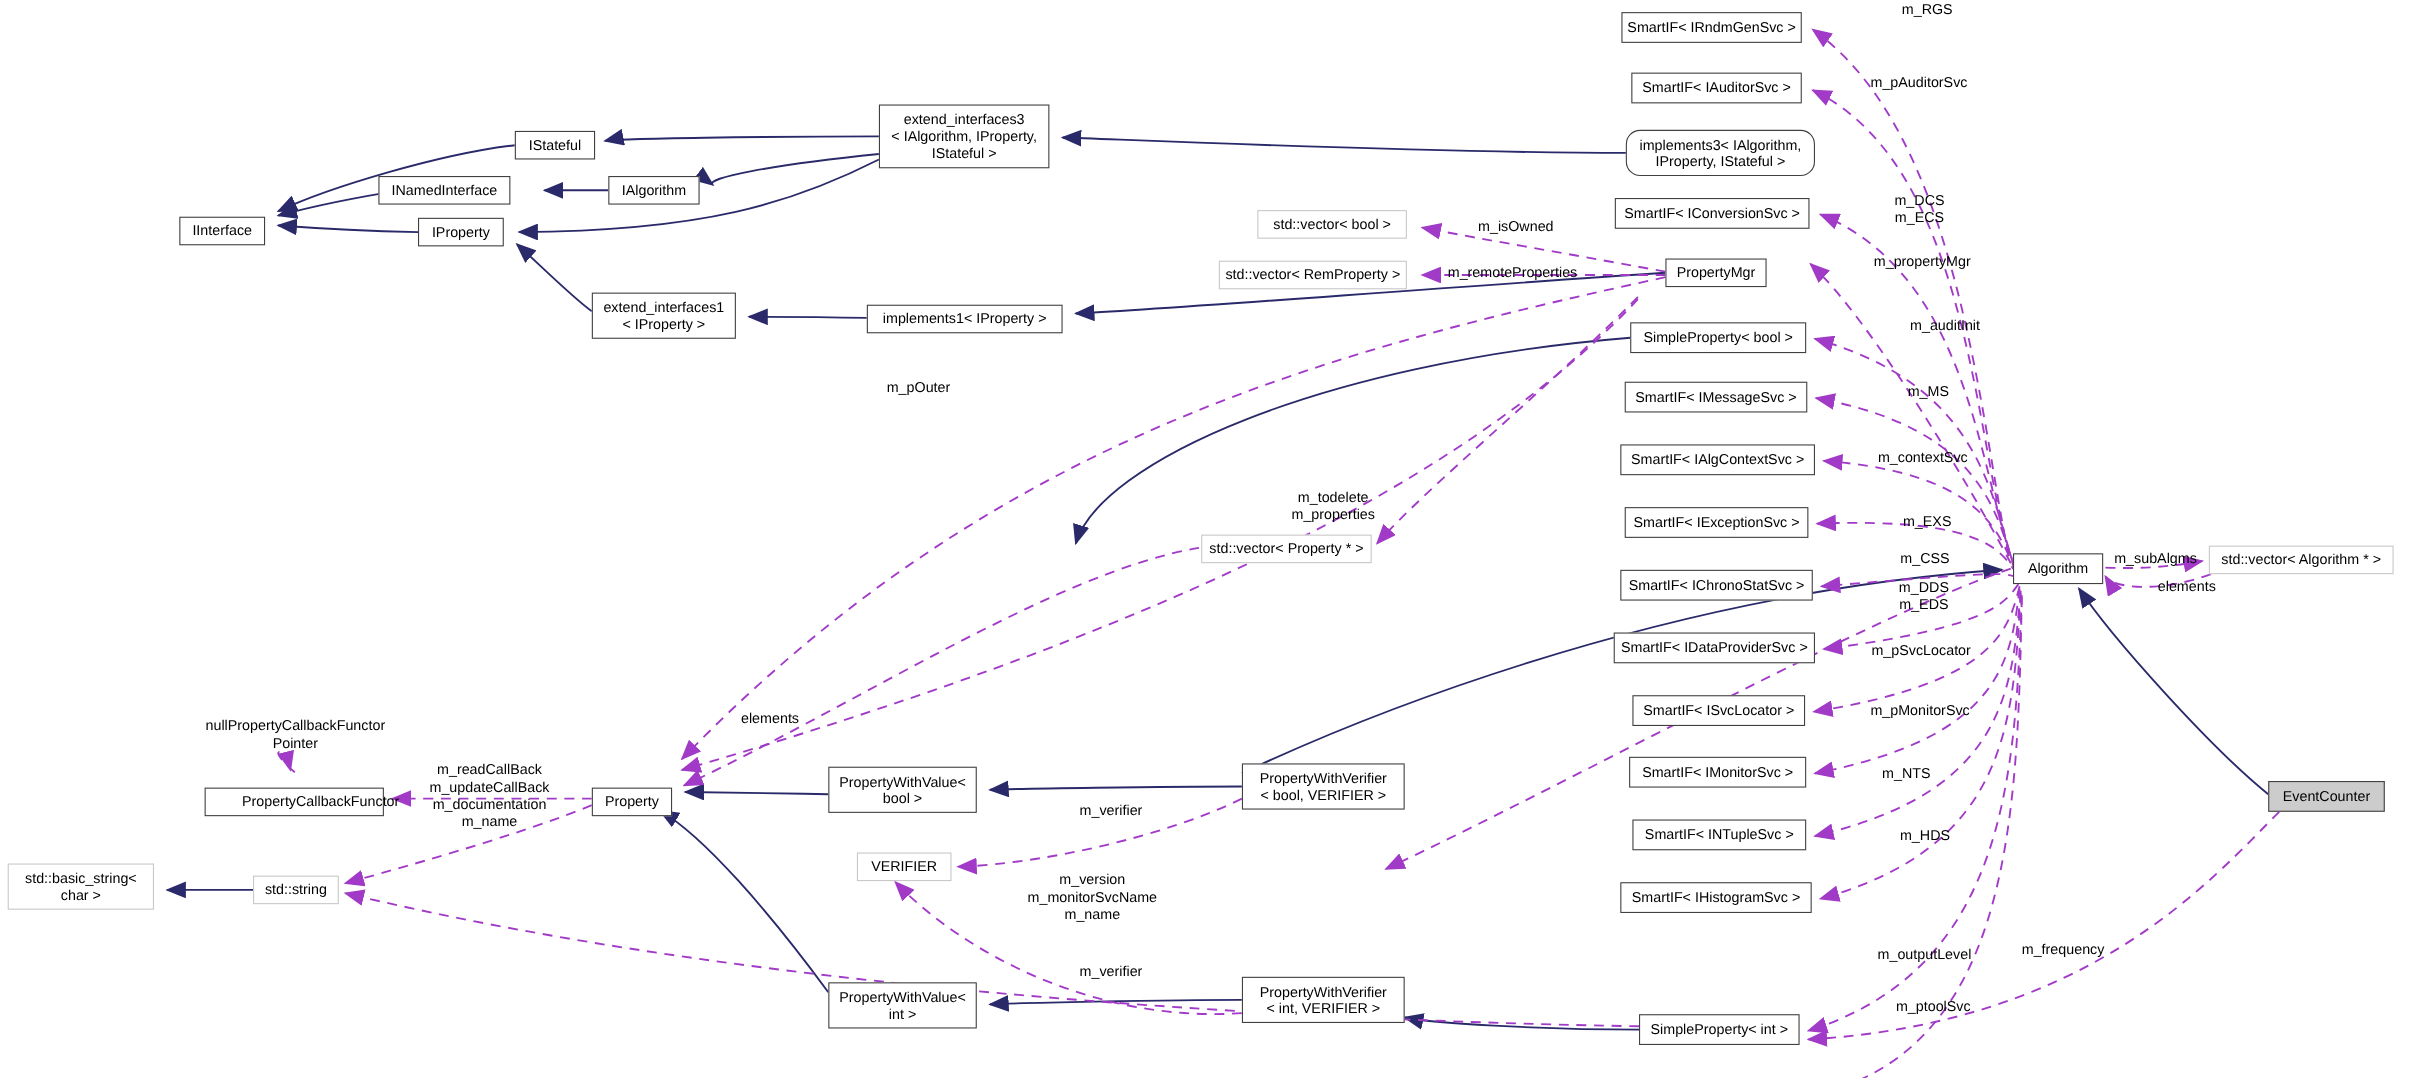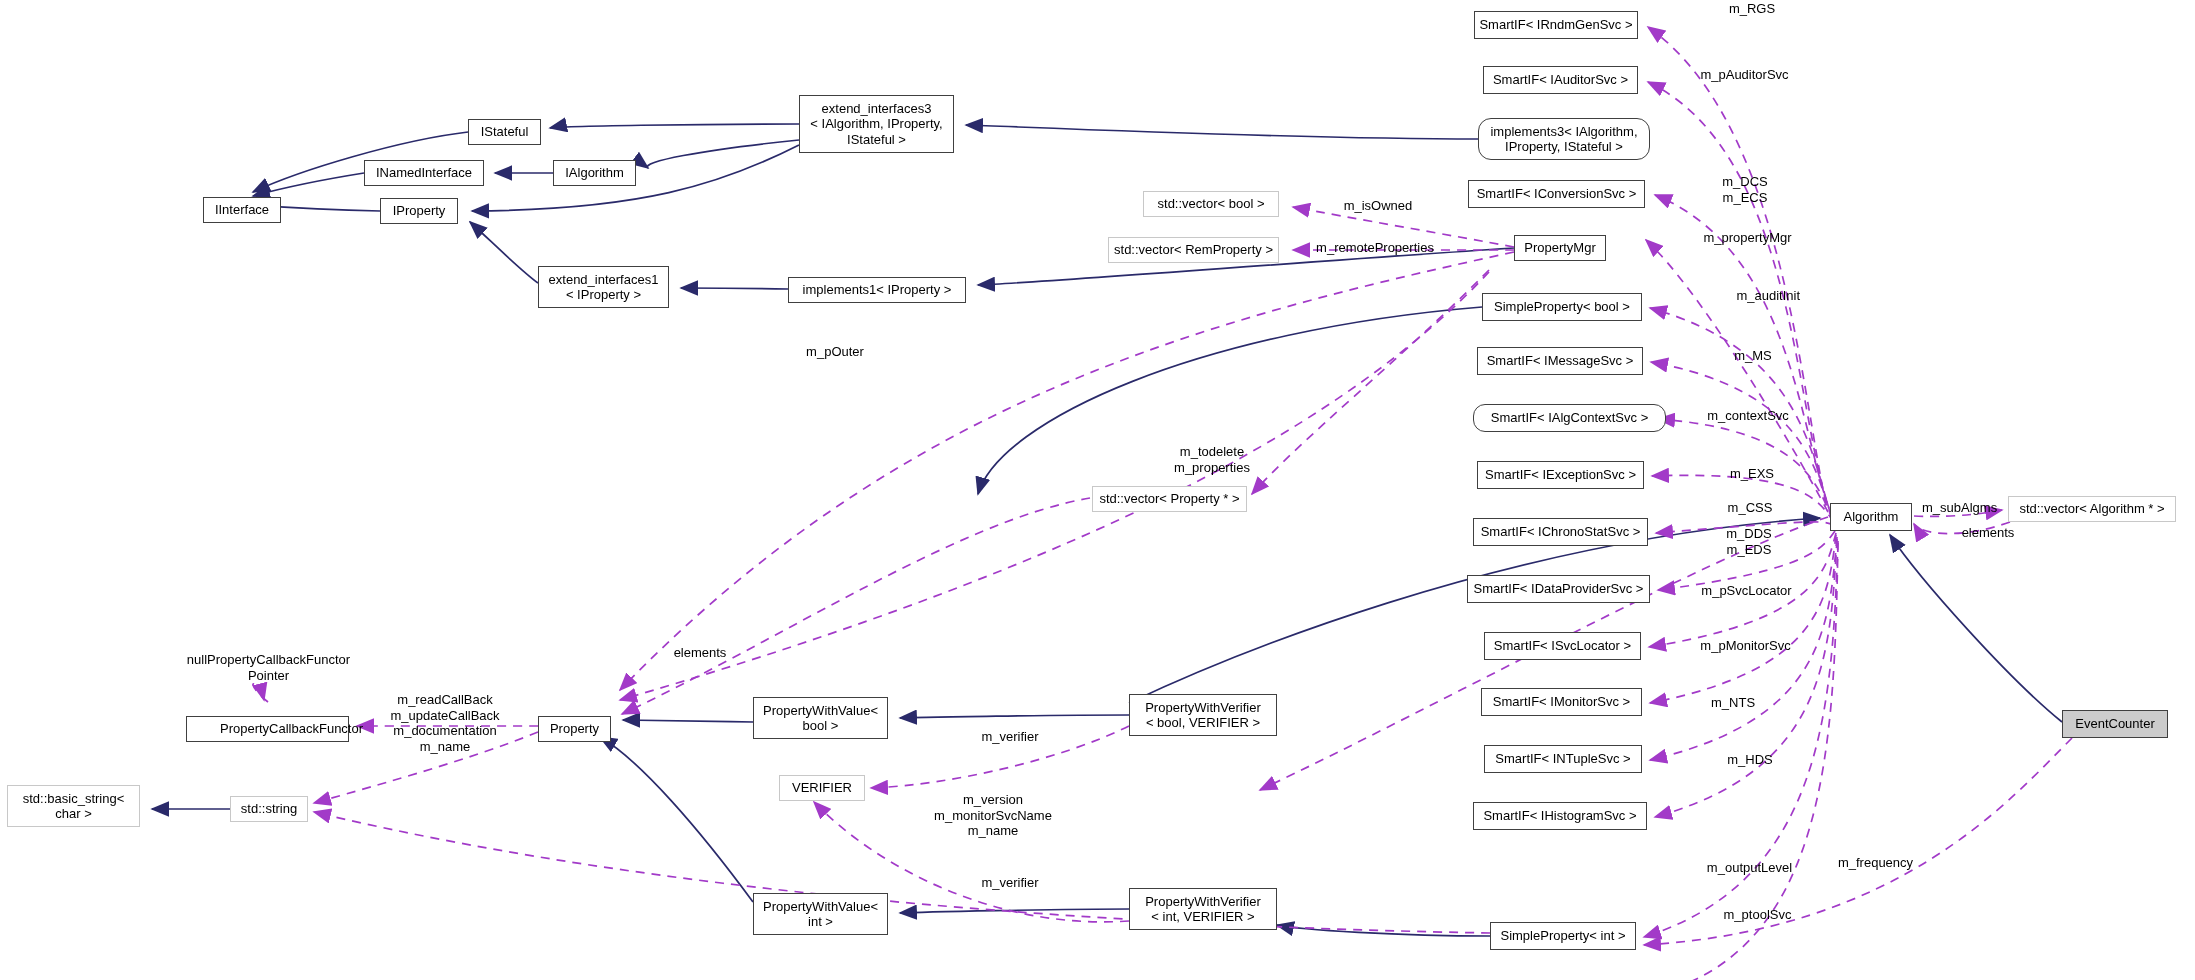--- a/index.html
+++ b/index.html
@@ -102,44 +102,44 @@
       <path d="M538,726 C480,726 400,726 357,726"></path>
       <path d="M268,702 C248,686 250,676 262,692 L264,700"></path>
       <path d="M538,732 C470,760 360,790 314,803"></path>
       <path d="M1129,726 C1060,760 950,785 871,788"></path>
       <path d="M1129,921 C1000,930 880,870 814,802"></path>
       <path d="M1490,933 C1200,928 700,905 314,812"></path>
     </g>
   </svg>
 
   <div id="nodes">
-      <div class="node solid" style="left: 163px; top: 197px; width: 78px; height: 26px; font-size: 13px; margin-left: 40px;">IInterface</div>
+      <div class="node solid" style="left: 163px; top: 197px; width: 78px; height: 26px; font-size: 13px;">IInterface</div>
       <div class="node solid" style="left: 468px; top: 119px; width: 73px; height: 26px; font-size: 13px;">IStateful</div>
-      <div class="node solid" style="left: 364px; top: 160px; width: 120px; height: 26px; font-size: 13px;">INamedInterface</div>
+      <div class="node solid" style="left: 344px; top: 160px; width: 120px; height: 26px; font-size: 13px;">INamedInterface</div>
       <div class="node solid" style="left: 553px; top: 160px; width: 83px; height: 26px; font-size: 13px;">IAlgorithm</div>
       <div class="node solid" style="left: 380px; top: 198px; width: 78px; height: 26px; font-size: 13px;">IProperty</div>
       <div class="node solid" style="left: 538px; top: 266px; width: 131px; height: 42px; font-size: 13px;">extend_interfaces1
 &lt; IProperty &gt;</div>
       <div class="node solid" style="left: 788px; top: 277px; width: 178px; height: 26px; font-size: 13px;">implements1&lt; IProperty &gt;</div>
       <div class="node solid" style="left: 799px; top: 95px; width: 155px; height: 58px; font-size: 13px;">extend_interfaces3
 &lt; IAlgorithm, IProperty,
 IStateful &gt;</div>
       <div class="node solid" style="left: 1478px; top: 118px; width: 172px; height: 42px; font-size: 13px; border-radius: 13px;">implements3&lt; IAlgorithm,
 IProperty, IStateful &gt;</div>
       <div class="node light" style="left: 1143px; top: 191px; width: 136px; height: 26px; font-size: 13px;">std::vector&lt; bool &gt;</div>
       <div class="node light" style="left: 1108px; top: 237px; width: 171px; height: 26px; font-size: 13px;">std::vector&lt; RemProperty &gt;</div>
       <div class="node light" style="left: 1092px; top: 486px; width: 155px; height: 26px; font-size: 13px;">std::vector&lt; Property * &gt;</div>
       <div class="node light" style="left: 2008px; top: 496px; width: 168px; height: 26px; font-size: 13px;">std::vector&lt; Algorithm * &gt;</div>
       <div class="node solid" style="left: 1474px; top: 11px; width: 164px; height: 28px; font-size: 13px;">SmartIF&lt; IRndmGenSvc &gt;</div>
       <div class="node solid" style="left: 1483px; top: 66px; width: 155px; height: 28px; font-size: 13px;">SmartIF&lt; IAuditorSvc &gt;</div>
       <div class="node solid" style="left: 1468px; top: 180px; width: 177px; height: 28px; font-size: 13px;">SmartIF&lt; IConversionSvc &gt;</div>
       <div class="node solid" style="left: 1514px; top: 235px; width: 92px; height: 26px; font-size: 13px;">PropertyMgr</div>
       <div class="node solid" style="left: 1482px; top: 293px; width: 160px; height: 28px; font-size: 13px;">SimpleProperty&lt; bool &gt;</div>
       <div class="node solid" style="left: 1477px; top: 347px; width: 166px; height: 28px; font-size: 13px;">SmartIF&lt; IMessageSvc &gt;</div>
-      <div class="node solid" style="left: 1473px; top: 404px; width: 193px; height: 28px; font-size: 13px; border-radius: 12px;">SmartIF&lt; IAlgContextSvc &gt;</div>
+      <div class="node solid" style="left: 1473px; top: 404px; width: 177px; height: 28px; font-size: 13px;">SmartIF&lt; IAlgContextSvc &gt;</div>
       <div class="node solid" style="left: 1477px; top: 461px; width: 167px; height: 28px; font-size: 13px;">SmartIF&lt; IExceptionSvc &gt;</div>
       <div class="node solid" style="left: 1473px; top: 518px; width: 175px; height: 28px; font-size: 13px;">SmartIF&lt; IChronoStatSvc &gt;</div>
       <div class="node solid" style="left: 1467px; top: 575px; width: 183px; height: 28px; font-size: 13px;">SmartIF&lt; IDataProviderSvc &gt;</div>
       <div class="node solid" style="left: 1484px; top: 632px; width: 157px; height: 28px; font-size: 13px;">SmartIF&lt; ISvcLocator &gt;</div>
       <div class="node solid" style="left: 1481px; top: 688px; width: 161px; height: 28px; font-size: 13px;">SmartIF&lt; IMonitorSvc &gt;</div>
       <div class="node solid" style="left: 1484px; top: 745px; width: 158px; height: 28px; font-size: 13px;">SmartIF&lt; INTupleSvc &gt;</div>
       <div class="node solid" style="left: 1473px; top: 802px; width: 174px; height: 28px; font-size: 13px;">SmartIF&lt; IHistogramSvc &gt;</div>
       <div class="node solid" style="left: 1490px; top: 922px; width: 146px; height: 28px; font-size: 13px;">SimpleProperty&lt; int &gt;</div>
       <div class="node solid" style="left: 1830px; top: 503px; width: 82px; height: 28px; font-size: 13px;">Algorithm</div>
       <div class="node hl" style="left: 2062px; top: 710px; width: 106px; height: 28px; font-size: 13px;">EventCounter</div>

